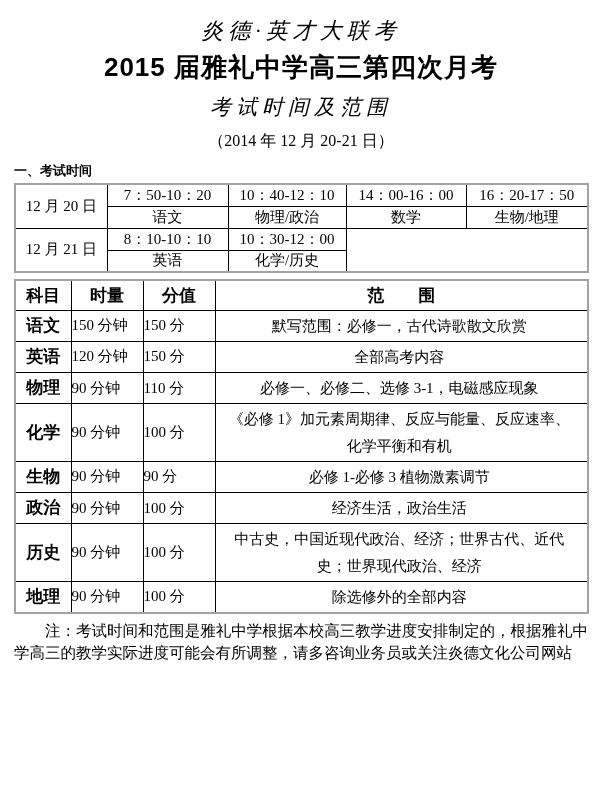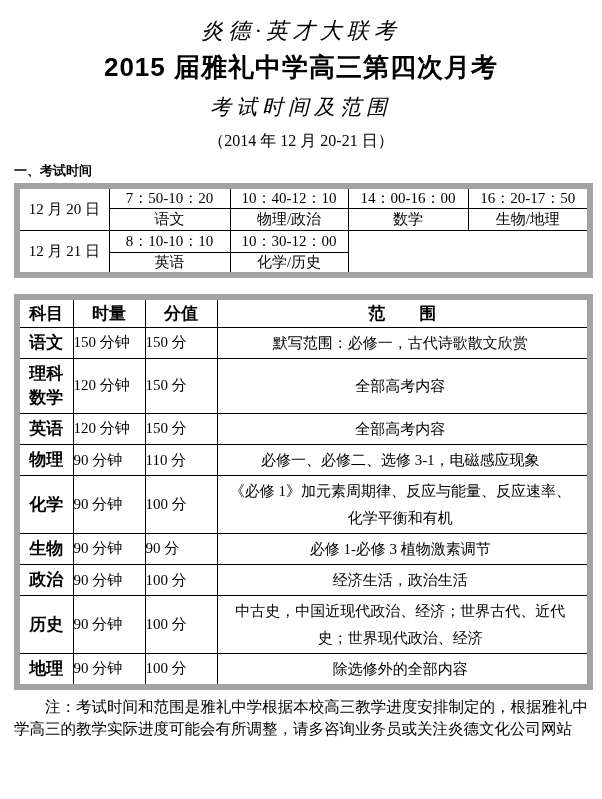--- a/index.html
+++ b/index.html
@@ -47,32 +47,32 @@
     font-weight: bold;
     font-size: 13px;
     margin: 6px 0 3px 0;
   }
 
   
   table {
     border-collapse: collapse;
     table-layout: fixed;
     width: 573px;
-    border: 6px solid #a3a3a3;
+    border: 2px solid #a3a3a3;
   }
   td, th { border: 1px solid #000; padding: 0; overflow: hidden; }
 
   
   .t1 { font-size: 15px; text-align: center; }
   .t1 tr { height: 22px; }
   .t1 .date-cell { font-size: 15px; }
   .t1 .subject-cell { font-size: 15px; }
 
   
-  .t2 { font-size: 15px; margin-top: 16px; border-radius: 31px; }
+  .t2 { font-size: 15px; margin-top: 6px; border-radius: 31px; }
   .t2 tr.hdr { height: 30px; }
   .t2 tr.r-sm { height: 27px; }
   .t2 tr.r-lg { height: 55px; }
   .t2 th {
     font-family: "Liberation Sans", sans-serif;
     font-weight: bold;
     font-size: 17px;
     text-align: center;
   }
   .t2 .subj {
@@ -164,26 +164,20 @@
         <th>时量</th>
         <th>分值</th>
         <th>范　　围</th>
       </tr>
       <tr class="r-sm">
         <td class="subj">语文</td>
         <td class="dur">150 分钟</td>
         <td class="score">150 分</td>
         <td class="scope">默写范围：必修一，古代诗歌散文欣赏</td>
       </tr>
-      <tr class="r-lg">
-        <td class="subj">理科数学</td>
-        <td class="dur">120 分钟</td>
-        <td class="score">150 分</td>
-        <td class="scope">全部高考内容</td>
-      </tr>
       <tr class="r-sm">
         <td class="subj">英语</td>
         <td class="dur">120 分钟</td>
         <td class="score">150 分</td>
         <td class="scope">全部高考内容</td>
       </tr>
       <tr class="r-sm">
         <td class="subj">物理</td>
         <td class="dur">90 分钟</td>
         <td class="score">110 分</td>

